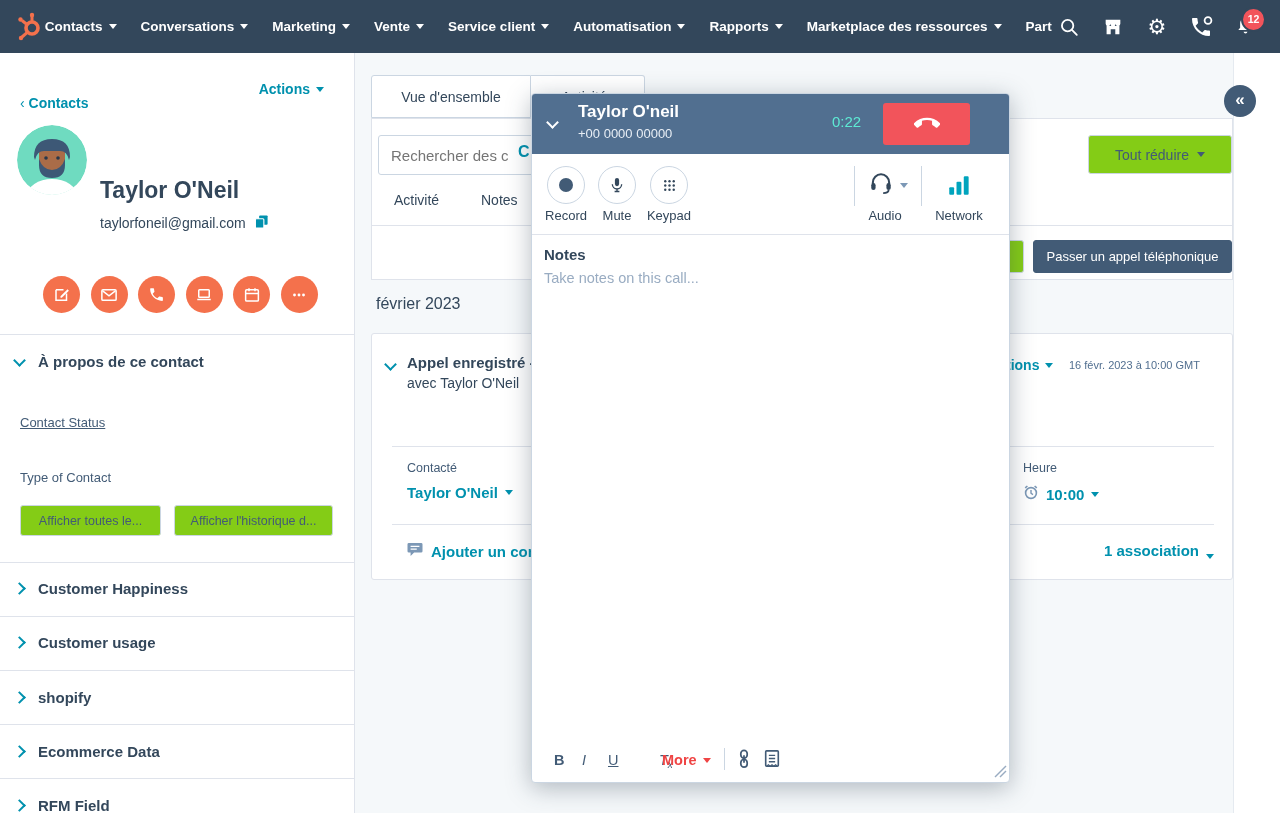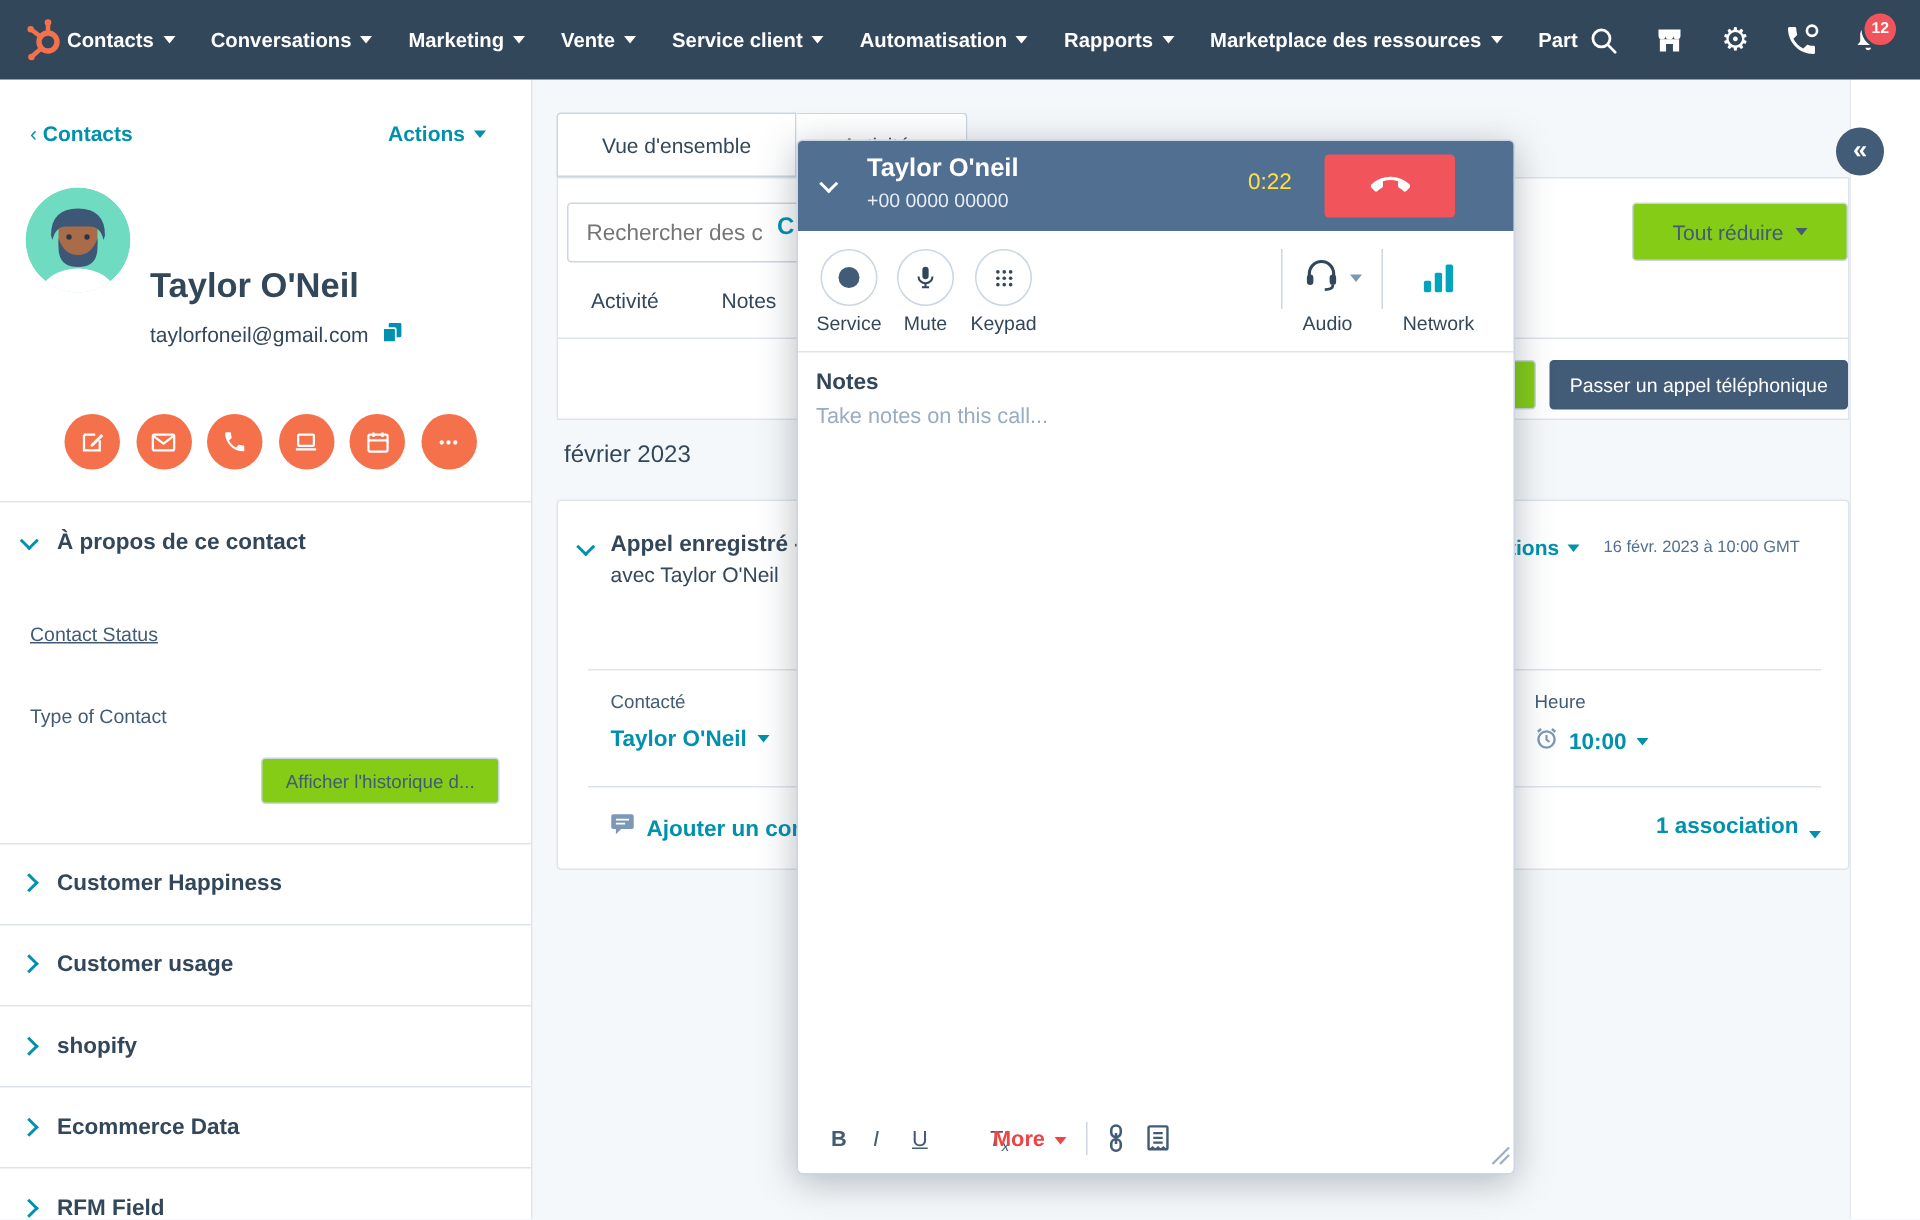--- a/index.html
+++ b/index.html
@@ -136,21 +136,21 @@
       <svg width="23" height="23" viewBox="0 0 24 24">
         <path d="M12 3c-3.1 0-5.6 2.3-5.6 5.6v4.6L4.5 15.7h15L17.6 13.2V8.6C17.6 5.3 15.1 3 12 3z" fill="#fff"></path>
         <path d="M12 19.3a2.1 2.1 0 0 0 2.05-1.7h-4.1A2.1 2.1 0 0 0 12 19.3z" fill="#fff"></path>
       </svg>
       <span class="badge">12</span>
     </span>
   </div>
 </div>
 
 <div class="sidebar">
-  <div class="abs" style="left:20px;top:28px;font-size:14px;">
+  <div class="abs" style="left:20px;top:42px;font-size:14px;">
     <span class="link"><span style="font-weight:400;">‹</span> <span>Contacts</span></span>
   </div>
   <div class="abs link" style="right:30px;top:28px;font-size:14px;display:flex;align-items:center;gap:6px;">
     <span>Actions</span>
       <span class="caret"></span>
   </div>
 
   <span class="abs" style="left:17px;top:72px;">
     <svg width="70" height="70" viewBox="0 0 70 70">
       <defs>
@@ -222,20 +222,21 @@
 
   <div class="divider-h" style="left:0;top:228px;width:0;"></div>
   <div class="divider-h" style="left:0;top:281px;width:354px;"></div>
 
   <div class="abs" style="left:15px;top:300px;display:flex;align-items:center;gap:14px;cursor:pointer;">
     <span class="chev teal" style="margin-top:-3px;"></span>
     <span class="sec-title">À propos de ce contact</span>
   </div>
   <div class="abs lbl" style="left:20px;top:362px;font-size:13px;text-decoration:underline;">Contact Status</div>
   <div class="abs lbl" style="left:20px;top:417px;font-size:13px;">Type of Contact</div>
+  <button class="btn-light abs" style="left:20px;top:452px;width:141px;height:31px;">Afficher toutes le...</button>
   <button class="btn-light abs" style="left:174px;top:452px;width:159px;height:31px;">Afficher l'historique d...</button>
 
   <div class="divider-h" style="left:0;top:509px;width:354px;"></div>
   <div class="abs" style="left:15px;top:527px;display:flex;align-items:center;gap:14px;cursor:pointer;">
     <span class="chev right teal"></span>
     <span class="sec-title">Customer Happiness</span>
   </div>
   <div class="divider-h" style="left:0;top:563px;width:354px;"></div>
   <div class="abs" style="left:15px;top:581px;display:flex;align-items:center;gap:14px;cursor:pointer;">
     <span class="chev right teal"></span>
@@ -333,37 +334,37 @@
     <span style="font-size:15px;font-weight:700;color:#0091ae;">1 association</span>
     <span class="caret teal"></span>
   </div>
 </div>
 
 <div class="widget">
   <div class="widget-head">
     <span class="chev abs" style="left:16px;top:24px;color:#fff;border-width:2.4px;"></span>
     <div class="abs" style="left:46px;top:8px;font-size:17px;font-weight:700;color:#fff;">Taylor O'neil</div>
     <div class="abs" style="left:46px;top:32px;font-size:13px;color:#e8eef5;">+00 0000 00000</div>
-    <div class="abs" style="left:300px;top:19px;font-size:15px;color:#fde047;">0:22</div>
+    <div class="abs" style="left:300px;top:19px;font-size:15px;color:#5eead4;">0:22</div>
     <button class="abs" style="left:351px;top:9px;width:87px;height:42px;background:#f2545b;border:none;border-radius:3px;cursor:pointer;display:flex;align-items:center;justify-content:center;">
       <svg width="26" height="26" viewBox="0 0 24 24">
           <g transform="rotate(135 12 12)">
             <path d="M6.62 10.79c1.44 2.83 3.76 5.14 6.59 6.59l2.2-2.21c.27-.27.67-.36 1.02-.24 1.12.37 2.33.57 3.57.57.55 0 1 .45 1 1V20c0 .55-.45 1-1 1-9.39 0-17-7.61-17-17 0-.55.45-1 1-1h3.5c.55 0 1 .45 1 1 0 1.25.2 2.45.57 3.57.11.35.03.74-.25 1.02l-2.2 2.2z" fill="#fff"></path>
           </g>
         </svg>
     </button>
   </div>
 
   <div>
     <button class="ctl-btn" style="left:15px;top:72px;">
       <svg width="18" height="18" viewBox="0 0 18 18">
           <circle cx="9" cy="9" r="7" fill="#425b76"></circle>
         </svg>
     </button>
-    <div class="ctl-lbl" style="left:2px;top:114px;width:64px;">Service</div>
+    <div class="ctl-lbl" style="left:2px;top:114px;width:64px;">Record</div>
 
     <button class="ctl-btn" style="left:66px;top:72px;">
       <svg width="18" height="18" viewBox="0 0 24 24">
           <rect x="9.2" y="2.5" width="5.6" height="11" rx="2.8" fill="#33475b"></rect>
           <path d="M5.8 11a6.2 6.2 0 0 0 12.4 0" fill="none" stroke="#33475b" stroke-width="1.8"></path>
           <path d="M12 17.2v3M8.8 20.6h6.4" stroke="#33475b" stroke-width="1.8"></path>
         </svg>
     </button>
     <div class="ctl-lbl" style="left:55px;top:114px;width:60px;">Mute</div>
 

